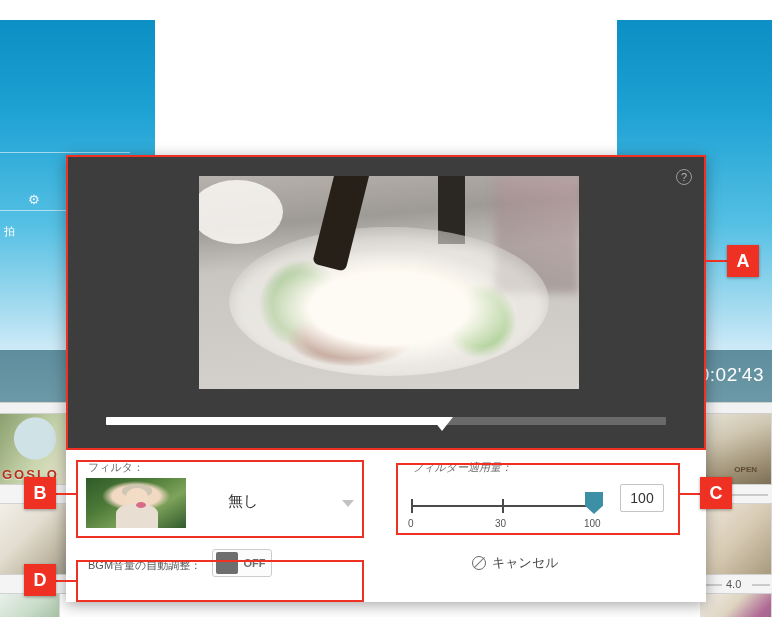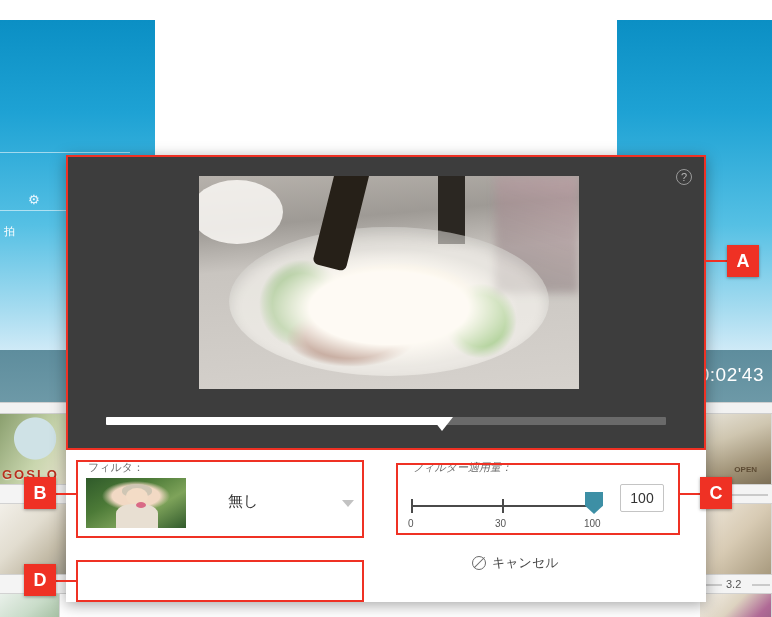--- a/index.html
+++ b/index.html
@@ -299,21 +299,21 @@
       <span class="num" style="left:726px;">&nbsp;</span>
       <div class="bar" style="left:724px; width:44px;"></div>
     </div>
 
     <div class="tl-row" style="top:484px; height:70px;">
       <div class="cell thumb-d" style="left:0; width:72px;"></div>
       <div class="cell thumb-e" style="left:700px; width:72px;"></div>
     </div>
 
     <div class="tl-sep" style="top:554px;">
-      <span class="num" style="left:726px;">3.2</span>
+      <span class="num" style="left:726px;">4.0</span>
       <div class="bar" style="left:702px; width:20px;"></div>
       <div class="bar" style="left:752px; width:18px;"></div>
     </div>
 
     <div class="tl-row" style="top:574px; height:43px;">
       <div class="cell thumb-g" style="left:0; width:60px;"></div>
       <div class="cell thumb-f" style="left:700px; width:72px;"></div>
     </div>
   </div>
 
@@ -362,20 +362,27 @@
           <div class="amt-tick" style="left:185px;"></div>
           <div class="amt-tlabel" style="left:0px;">0</div>
           <div class="amt-tlabel" style="left:87px;">30</div>
           <div class="amt-tlabel" style="left:176px;">100</div>
           <div class="amt-handle" id="amtHandle" style="left: 177px;"></div>
         </div>
 
         <div class="amt-box">100</div>
       </div>
 
+      <div class="grp-bgm">
+        <div class="bgm-label">BGM音量の自動調整：</div>
+        <div class="toggle">
+          <div class="knob"></div>
+          <div class="state">OFF</div>
+        </div>
+      </div>
 
       <div class="btn-cancel">
         <span class="ban-icon"></span>
         <span>キャンセル</span>
       </div>
 
 
     </div>
   </div>
 

